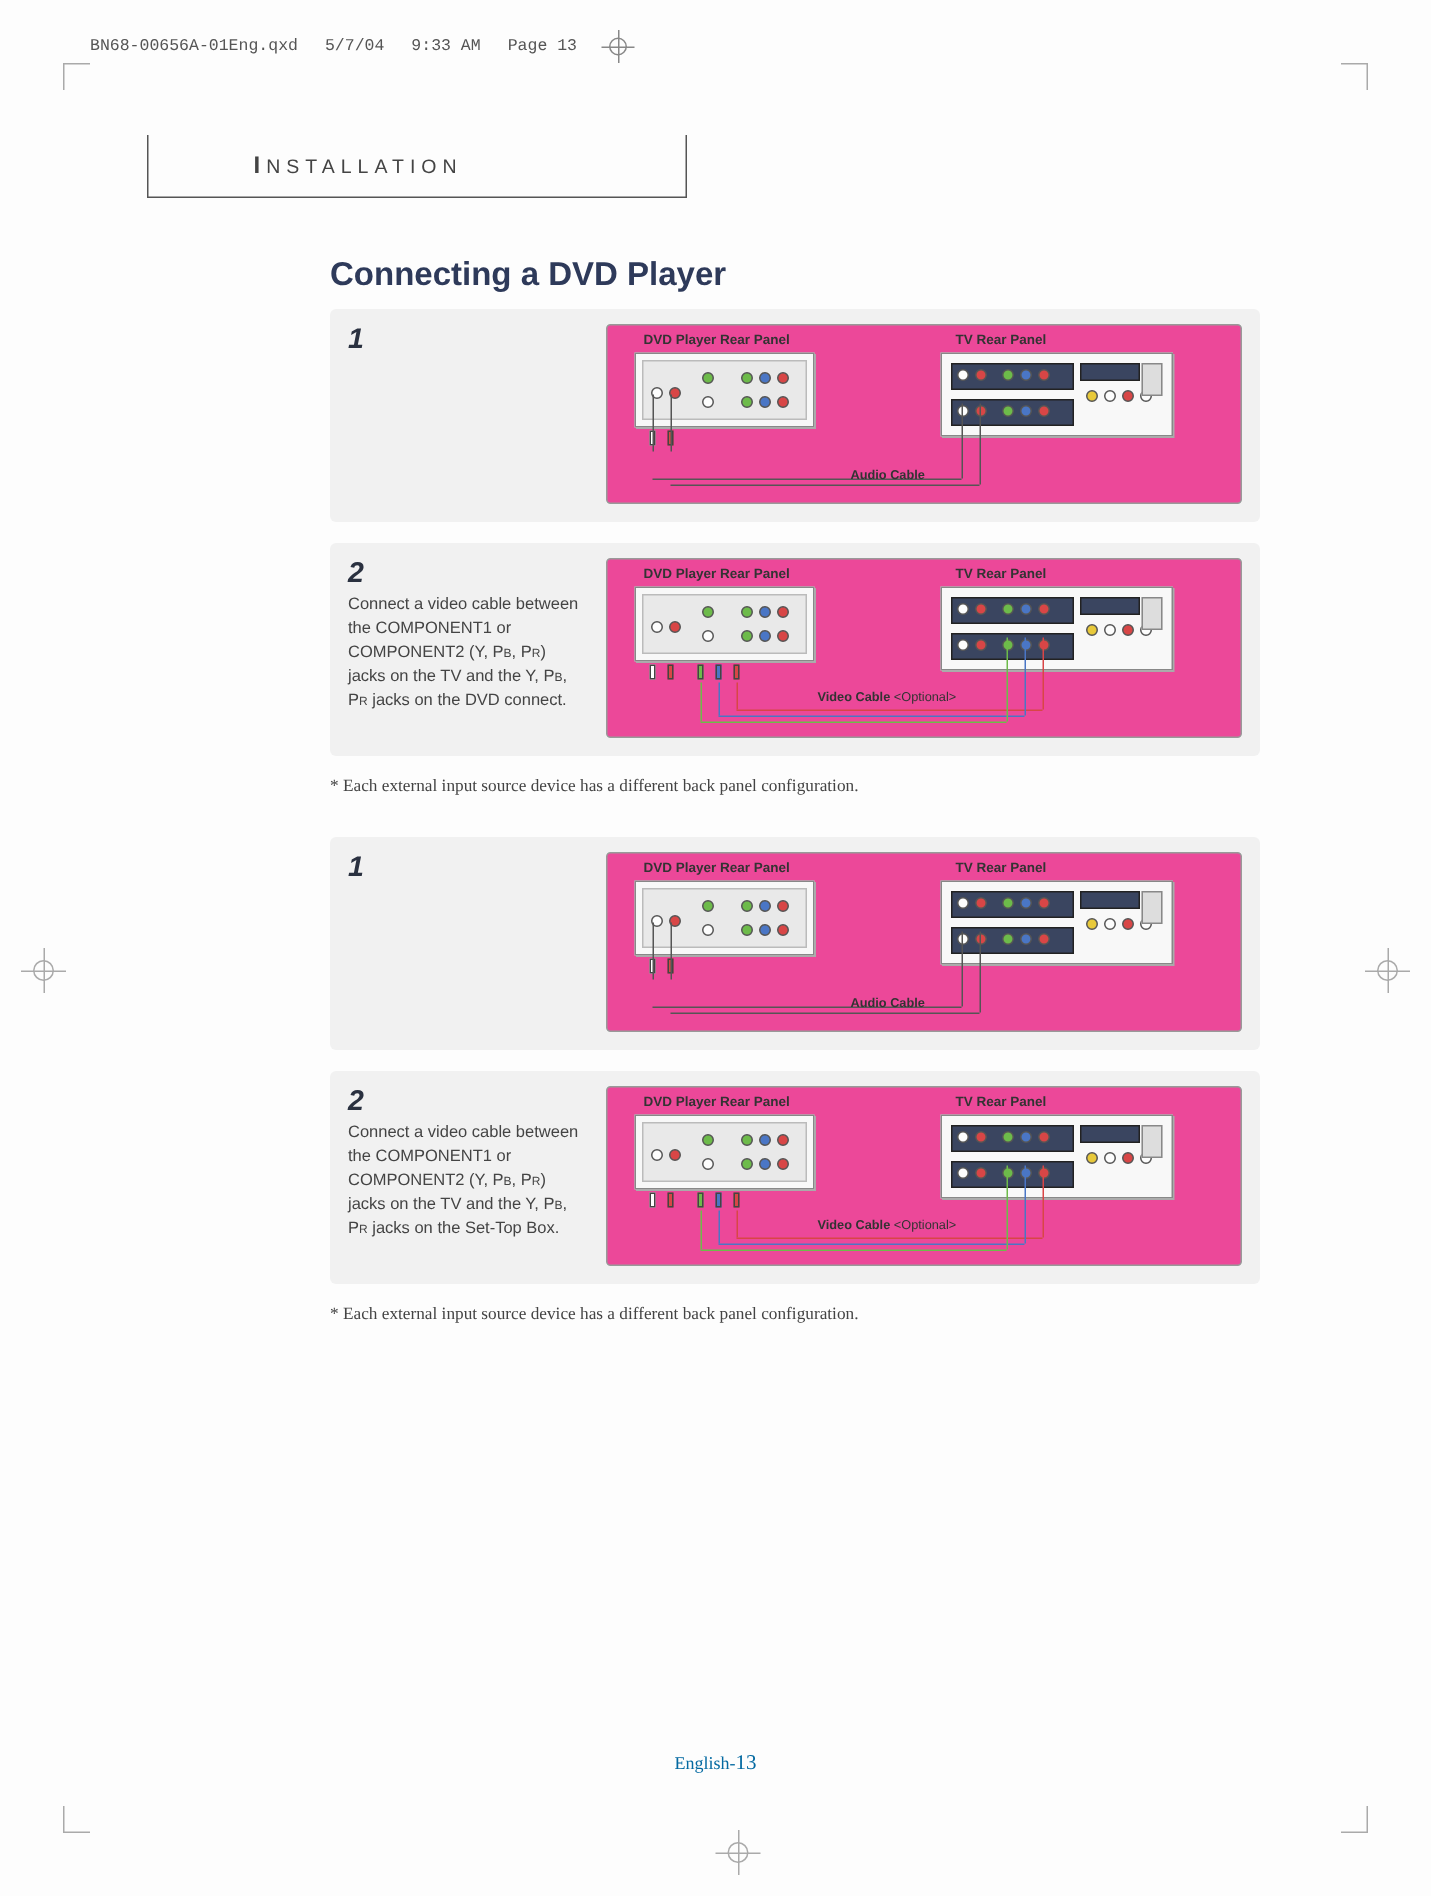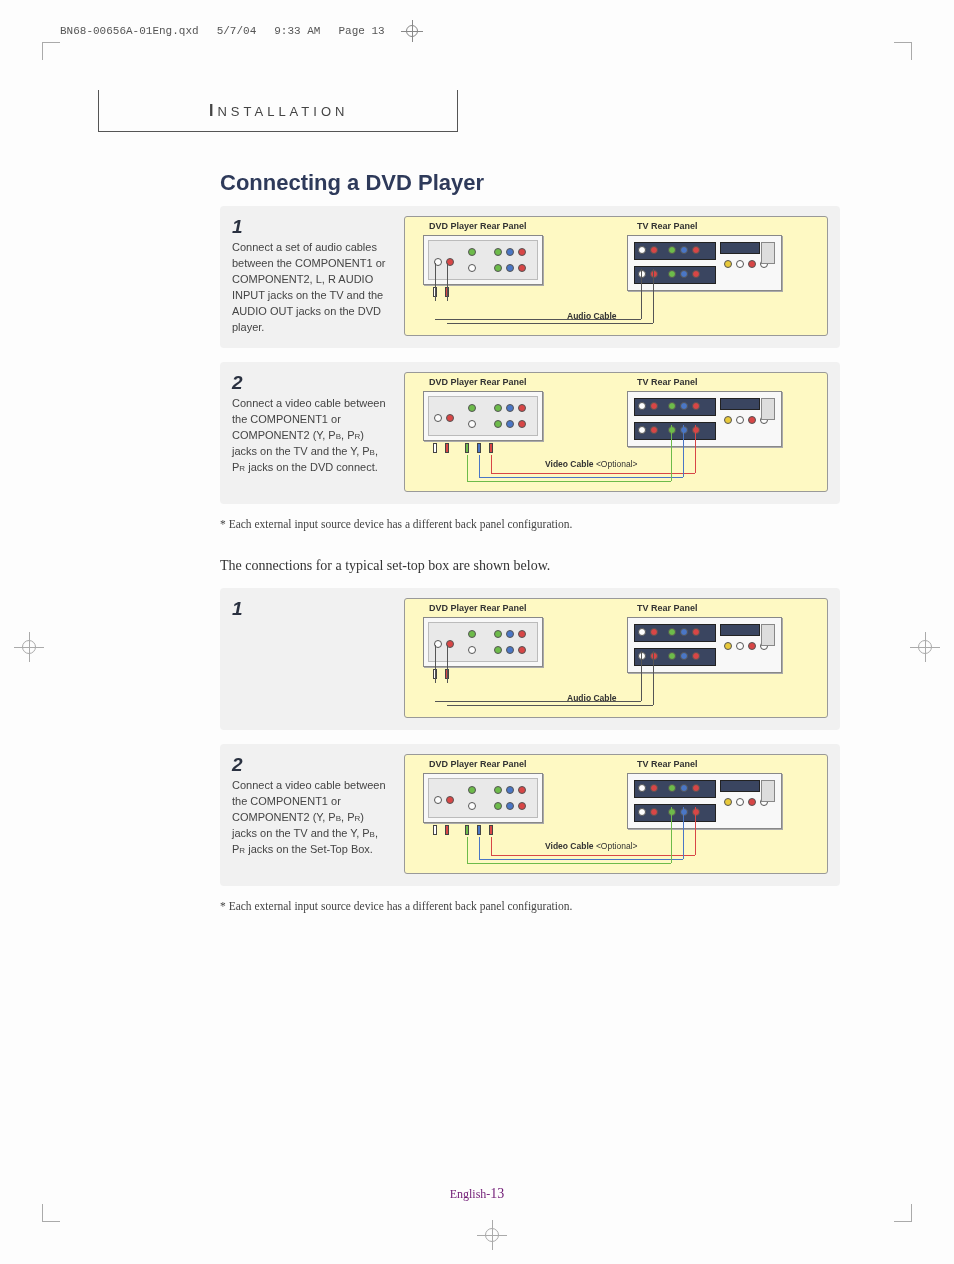--- a/index.html
+++ b/index.html
@@ -31,21 +31,21 @@
   .section-tab {
     position: absolute;
     top: 90px;
     left: 98px;
     width: 360px;
     height: 42px;
     border: 1px solid #555;
     border-top: none;
     display: flex;
     align-items: center;
-    padding-left: 110px;
+    padding-left: 70px;
     font-size: 13px;
     letter-spacing: 4px;
     font-weight: 500;
     color: #444;
   }
   .section-tab .lead { font-size: 16px; font-weight: 600; letter-spacing: 4px; }
 
   .content {
     position: absolute;
     top: 170px;
@@ -82,21 +82,21 @@
   }
   .step-body {
     font-size: 11px;
     line-height: 1.45;
     color: #444;
   }
   .sub { font-size: 8px; vertical-align: baseline; }
 
   .diagram {
     flex: 1;
-    background: #fef9c3;
+    background: #ec4899;
     border: 1px solid #999;
     border-radius: 3px;
     height: 120px;
     position: relative;
     overflow: hidden;
   }
   .diag-label {
     position: absolute;
     font-size: 9px;
     font-weight: bold;
@@ -169,26 +169,26 @@
   p.asterisk {
     font-family: Georgia, "Times New Roman", serif;
     font-size: 11.5px;
     color: #444;
     margin-top: 6px;
     margin-bottom: 28px;
   }
 
   .page-footer {
     position:absolute;
-    bottom:62px;
+    bottom:80px;
     width:100%;
     text-align:center;
     font-family: Georgia, serif;
     font-size: 12px;
-    color:#701a75;
+    color:#0369a1;
   }
   .page-footer .num { font-size: 14px; }
 
   
   .trim { position:absolute; }
   .trim.left { top: 50%; left: 14px; }
   .trim.right { top: 50%; right: 14px; }
   .trim.bottom { bottom: 14px; left: 50%; }
   .trim-cross { width:30px; height:30px; position:relative; }
   .trim-cross::before, .trim-cross::after { content:""; position:absolute; background:#aaa; }
@@ -247,21 +247,20 @@
   <span><span class="lead">I</span><span>NSTALLATION</span></span>
 </div>
 
 <div class="content">
 
   <h2 class="title">Connecting a DVD Player</h2>
 
   <div class="step-box">
     <div class="step-text">
       <div class="step-num">1</div>
-      <div class="step-body">Connect a set of audio cables between the COMPONENT1 or COMPONENT2, L, R AUDIO INPUT jacks on the TV and the AUDIO OUT jacks on the DVD player.</div>
     </div>
     <div class="diagram">
       <span class="diag-label" style="left:24px; top:4px;">DVD Player Rear Panel</span>
       <span class="diag-label" style="left:232px; top:4px;">TV Rear Panel</span>
 
       <div class="panel" style="left:18px; top:18px; width:120px; height:50px;">
         <div class="panel-inner"></div>
         <div class="jack w" style="left:10px; top:22px;"></div>
         <div class="jack r" style="left:22px; top:22px;"></div>
         <div class="jack g" style="left:44px; top:12px;"></div>
@@ -365,21 +364,20 @@
       <div class="wire" style="left:278px; top:52px; width:1px; height:52px; background:#4a76c5;"></div>
       <div class="wire" style="left:290px; top:52px; width:1px; height:48px; background:#d84646;"></div>
       <span class="cable-label" style="left:140px; top:86px;">
         <span>Video Cable</span> <span style="font-weight:normal;">&lt;Optional&gt;</span>
       </span>
     </div>
   </div>
 
   <p class="asterisk">*  Each external input source device has a different back panel configuration.</p>
 
-  <p class="intro">The connections for a typical set-top box are shown below.</p>
 
   <div class="step-box">
     <div class="step-text">
       <div class="step-num">1</div>
     </div>
     <div class="diagram">
       <span class="diag-label" style="left:24px; top:4px;">DVD Player Rear Panel</span>
       <span class="diag-label" style="left:232px; top:4px;">TV Rear Panel</span>
       <div class="panel" style="left:18px; top:18px; width:120px; height:50px;">
         <div class="panel-inner"></div>

